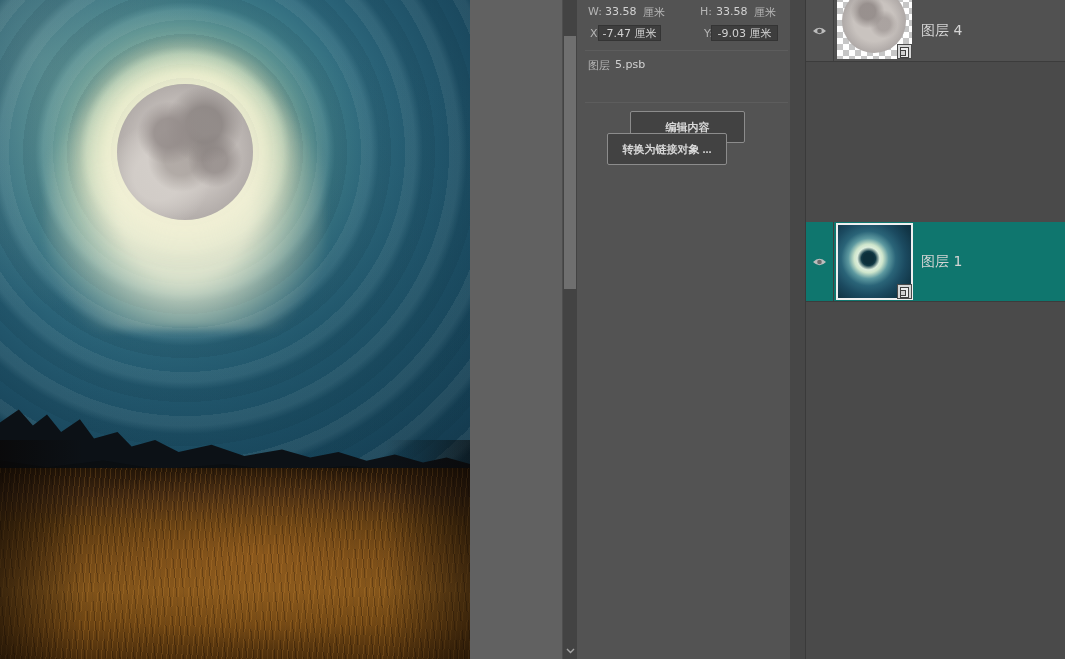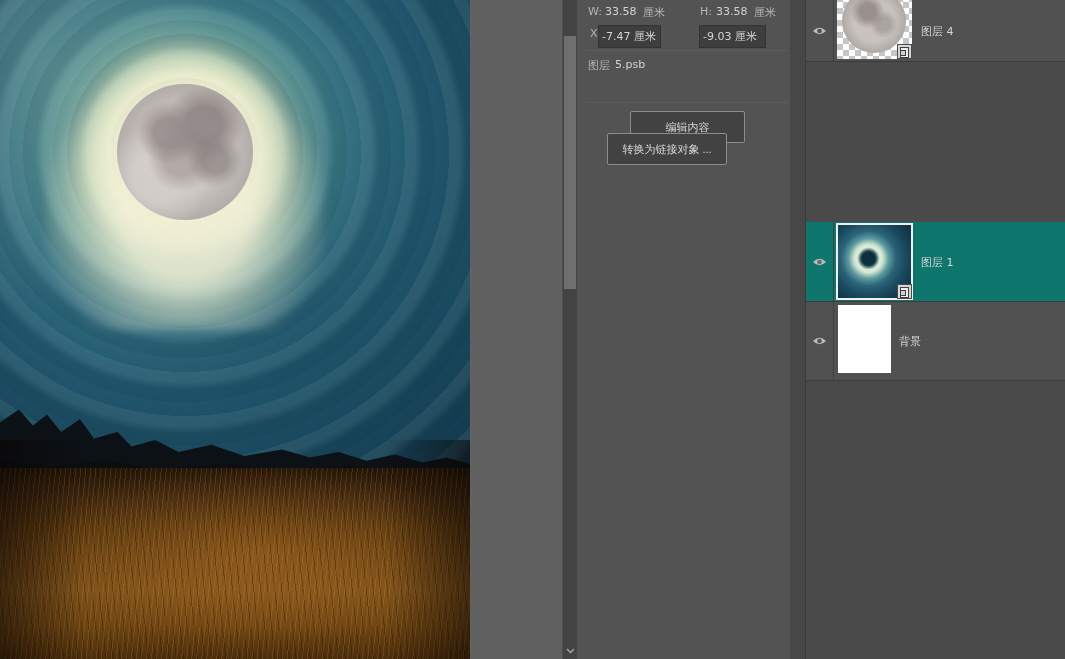--- a/index.html
+++ b/index.html
@@ -54,40 +54,40 @@
   .vscroll{position:absolute;left:563px;top:0;width:14px;height:659px;background:#434343;}
   .vthumb{position:absolute;left:1px;top:36px;width:12px;height:253px;background:#6f6f6f;}
   .vdown{position:absolute;left:0;bottom:2px;width:14px;height:12px;display:flex;align-items:center;justify-content:center;}
 
   
   .props{position:absolute;left:577px;top:0;width:213px;height:659px;background:#535353;
          font-size:11px;color:#c9c9c9;}
   .props .lab{color:#b5b5b5;}
   .props .val{color:#d2d2d2;}
   .pos{position:absolute;white-space:nowrap;}
-  .field{position:absolute;height:23px;background:#3e3e3e;border:1px solid #343434;color:#d2d2d2;
-         font-size:11px;font-family:inherit;padding:0 3px;}
+  .field{position:absolute;height:16px;background:#3e3e3e;border:1px solid #343434;color:#d2d2d2;
+         font-size:11px;font-family:inherit;padding:0 3px;text-align:center;}
   .divider{position:absolute;left:8px;right:2px;height:1px;background:#464646;border-bottom:1px solid #5d5d5d;}
   .dropdown{position:absolute;left:8px;top:78px;width:201px;height:18px;background:#4f4f4f;
             border:1px solid #6b6b6b;color:#969696;display:flex;align-items:center;
             padding:0 6px;font-size:11px;}
   .dropdown .chev{margin-left:auto;width:0;height:0;border-left:4px solid transparent;
                   border-right:4px solid transparent;border-top:5px solid #8d8d8d;}
   .btn{position:absolute;height:32px;background:#424242;border:1px solid #8c8c8c;border-radius:2px;
-       color:#d8d8d8;font-size:11px;display:flex;align-items:center;justify-content:center;padding:0;}
+       color:#d8d8d8;font-size:11px;display:flex;align-items:center;justify-content:center;padding:0;font-weight:bold;}
 
   .panel-gap{position:absolute;left:790px;top:0;width:16px;height:659px;background:#474747;border-right:1px solid #3a3a3a;}
 
   
   .layers{position:absolute;left:806px;top:0;width:259px;height:659px;background:#4a4a4a;overflow:hidden;}
   .lrow{position:absolute;left:0;width:259px;background:#515151;border-bottom:1px solid #3c3c3c;}
   .lrow.selected{background:#0f766e;}
   .eyecell{position:absolute;left:0;top:0;bottom:0;width:28px;border-right:1px solid #3f3f3f;
            display:flex;align-items:center;justify-content:center;}
-  .lname{position:absolute;top:50%;transform:translateY(-50%);font-size:11px;color:#d4d4d4;white-space:nowrap;}
+  .lname{position:absolute;top:50%;transform:translateY(-50%);font-size:14px;color:#d4d4d4;white-space:nowrap;}
   .checker{background:conic-gradient(#ffffff 0 25%, #c6c6c6 0 50%, #ffffff 0 75%, #c6c6c6 0) 0 0/12px 12px;}
   .thumb{position:absolute;left:31px;width:75px;height:75px;overflow:hidden;}
   .vortex{background:
       radial-gradient(circle at 42% 46%, #0d2f3a 0 9%, #123a46 12%, #ddeedd 19%, #cfe6cc 24%,
         #5d99a0 34%, #2a6478 46%, #1b4a60 62%, #123748 80%, #0d2a38 100%);}
   .vortex-rot{position:absolute;left:9px;top:9px;width:57px;height:57px;transform:rotate(-36deg);}
   .moonthumb{position:absolute;left:5px;top:5px;width:64px;height:64px;border-radius:50%;
     background:
       radial-gradient(circle at 40% 35%, rgba(140,132,130,.8) 0 14%, transparent 30%),
       radial-gradient(circle at 65% 55%, rgba(150,142,140,.6) 0 12%, transparent 26%),
@@ -133,21 +133,21 @@
     <span class="pos lab" style="left:11px;top:5px">W:</span>
     <span class="pos val" style="left:28px;top:5px">33.58</span>
     <span class="pos lab" style="left:66px;top:5px">厘米</span>
     <span class="pos lab" style="left:123px;top:5px">H:</span>
     <span class="pos val" style="left:139px;top:5px">33.58</span>
     <span class="pos lab" style="left:177px;top:5px">厘米</span>
 
     <span class="pos lab" style="left:13px;top:27px">X:</span>
     <input class="field" style="left: 21px; top: 25px; width: 63px;" readonly="" value="-7.47 厘米">
     <span class="pos lab" style="left:127px;top:27px">Y:</span>
-    <input class="field" style="left: 122px; top: 25px; width: 67px;" readonly="" value="-9.03 厘米">
+    <input class="field" style="left: 134px; top: 25px; width: 67px;" readonly="" value="-9.03 厘米">
 
     <div class="divider" style="top:50px"></div>
 
     <span class="pos lab" style="left:11px;top:58px">图层</span>
     <span class="pos val" style="left:38px;top:58px">5.psb</span>
 
 
     <div class="divider" style="top:102px"></div>
 
     <button class="btn" style="left:53px;top:111px;width:115px">编辑内容</button>
@@ -180,25 +180,15 @@
             <path d="M1 5 Q7.5 -1.5 14 5 Q7.5 11.5 1 5 Z" fill="#bdbdbd"></path>
             <circle cx="7.5" cy="5" r="2.3" fill="#6b6b6b"></circle>
           </svg>
       </div>
       <div class="thumb vortex sel-border" style="top:2px">
         <div class="badge"></div>
       </div>
       <span class="lname" style="left:115px">图层 1</span>
     </div>
 
-    <div class="lrow" style="top:302px;height:79px">
-      <div class="eyecell">
-        <svg width="15" height="10" viewBox="0 0 15 10">
-            <path d="M1 5 Q7.5 -1.5 14 5 Q7.5 11.5 1 5 Z" fill="#bdbdbd"></path>
-            <circle cx="7.5" cy="5" r="2.3" fill="#515151"></circle>
-          </svg>
-      </div>
-      <div class="whitethumb" style="top:3px"></div>
-      <span class="lname" style="left:93px">背景</span>
-    </div>
 
   </div>
 </div>
 
 </body></html>

